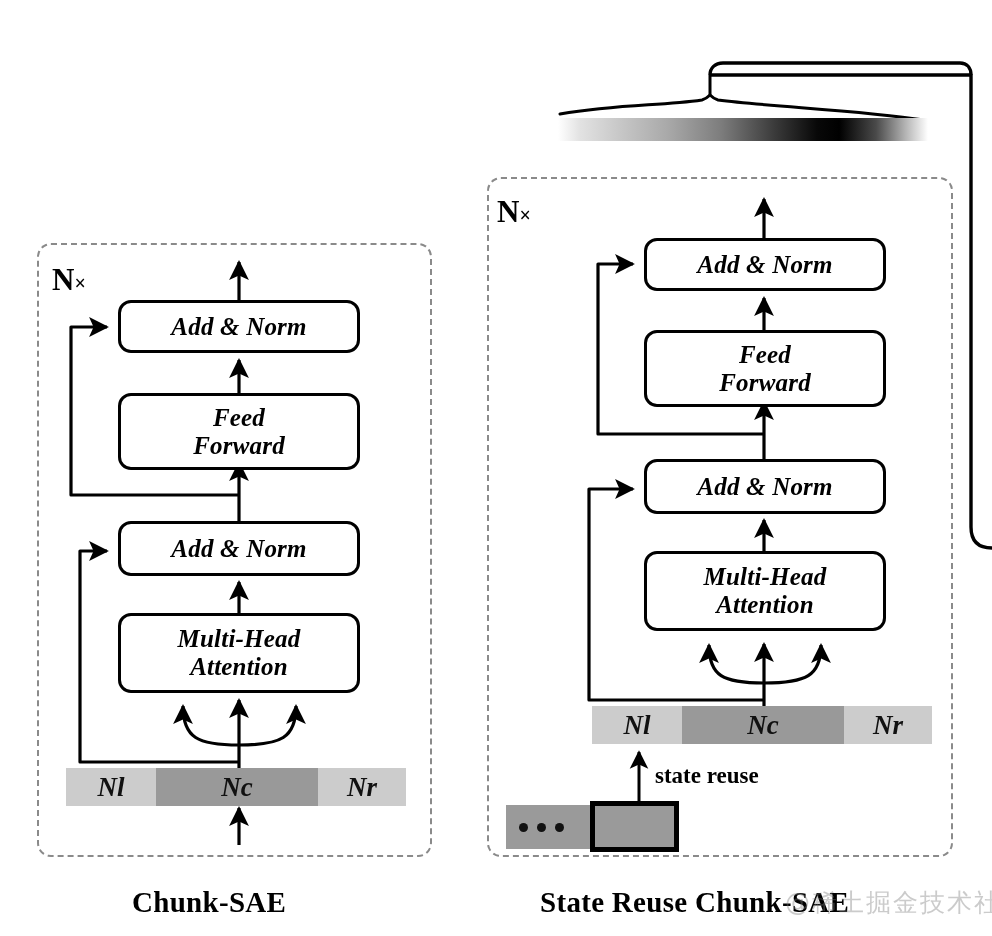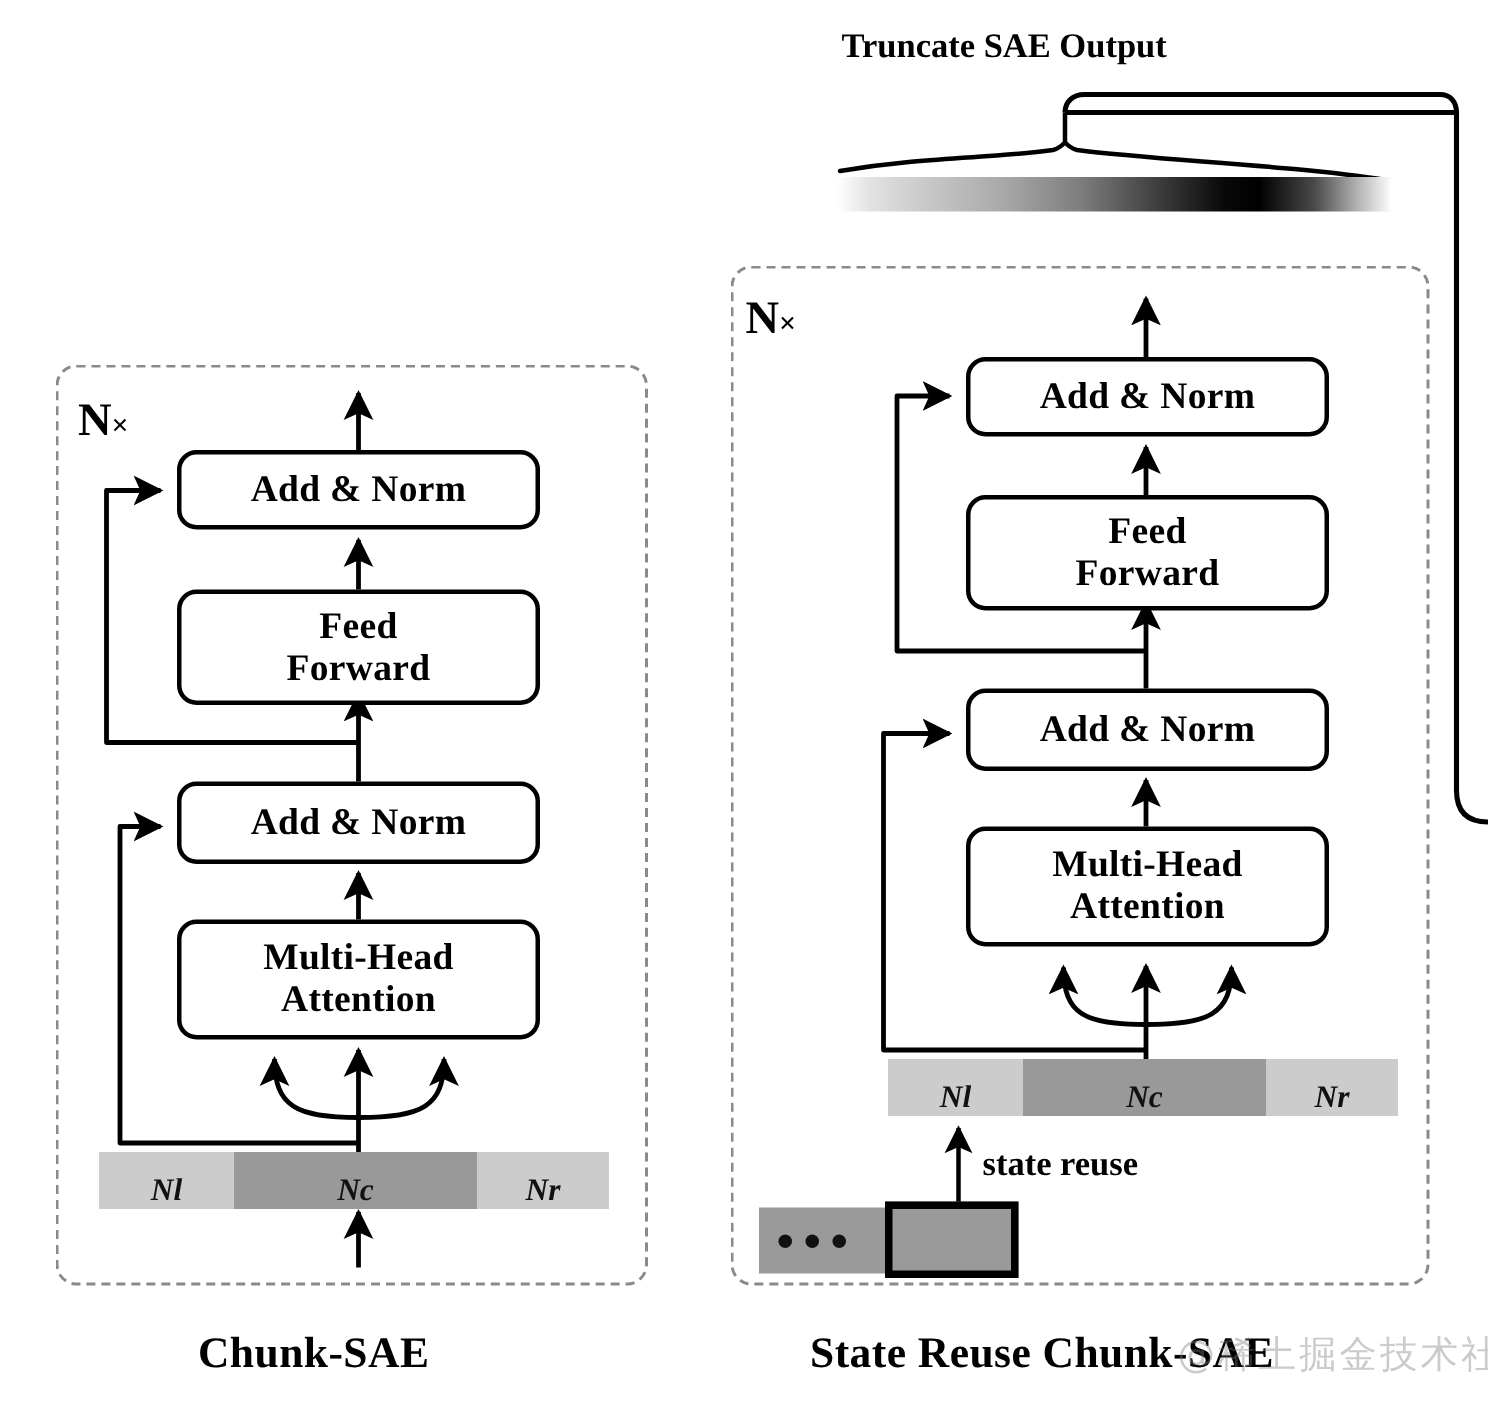--- a/index.html
+++ b/index.html
@@ -28,36 +28,36 @@
     background:#fff;
     box-sizing:border-box;
     display:flex;
     align-items:center;
     justify-content:center;
     text-align:center;
     font-weight:bold;
     line-height:1.12;
     letter-spacing:.2px;
   }
-  .pbox .lbl{display:block;white-space:pre-line;}
+  .pbox .lbl{display:block;white-space:pre-line;font-style:italic;}
 
   
   .nx{
     position:absolute;
     font-weight:bold;
     white-space:nowrap;
   }
   .nx .n{font-size:31px;}
   .nx .times{font-size:20px;}
 
   
   .tokenbar{position:absolute;display:flex;height:38px;}
   .tokenbar .seg{
-    display:flex;align-items:flex-end;justify-content:center;
-    font-style:italic;font-weight:bold;font-size:21px;
+    display:flex;align-items:center;justify-content:center;
+    font-style:italic;font-weight:bold;font-size:27px;
     color:#111;
   }
 
   
   .prevstrip{position:absolute;background:#9a9a9a;}
   .prevbox{position:absolute;background:#9a9a9a;border:5px solid #000;box-sizing:border-box;}
   .dots{
     position:absolute;display:flex;align-items:center;gap:9px;
   }
   .dots i{display:block;width:9px;height:9px;border-radius:50%;background:#111;}
@@ -186,21 +186,20 @@
     <div class="seg" style="width:162px;background:#999999;">
       <span>Nc</span>
     </div>
     <div class="seg" style="width:88px;background:#cccccc;">
       <span>Nr</span>
     </div>
   </div>
 
   <div class="cap title-main" style="left:132px;top:886px;">Chunk-SAE</div>
 
-  <div class="cap cap-top" style="left:561px;top:18px;">Truncate SAE Output</div>
 
   <div class="gradstrip" style="left:558px;top:118px;width:370px;height:23px;"></div>
 
   <div class="dashed-box" style="left:487px;top:177px;width:466px;height:680px;"></div>
 
   <div class="nx" style="left:497px;top:194px;">
     <span class="n">N</span><span class="times">×</span>
   </div>
 
   <div class="pbox" style="left:644px;top:238px;width:242px;height:53px;font-size:25px;">

